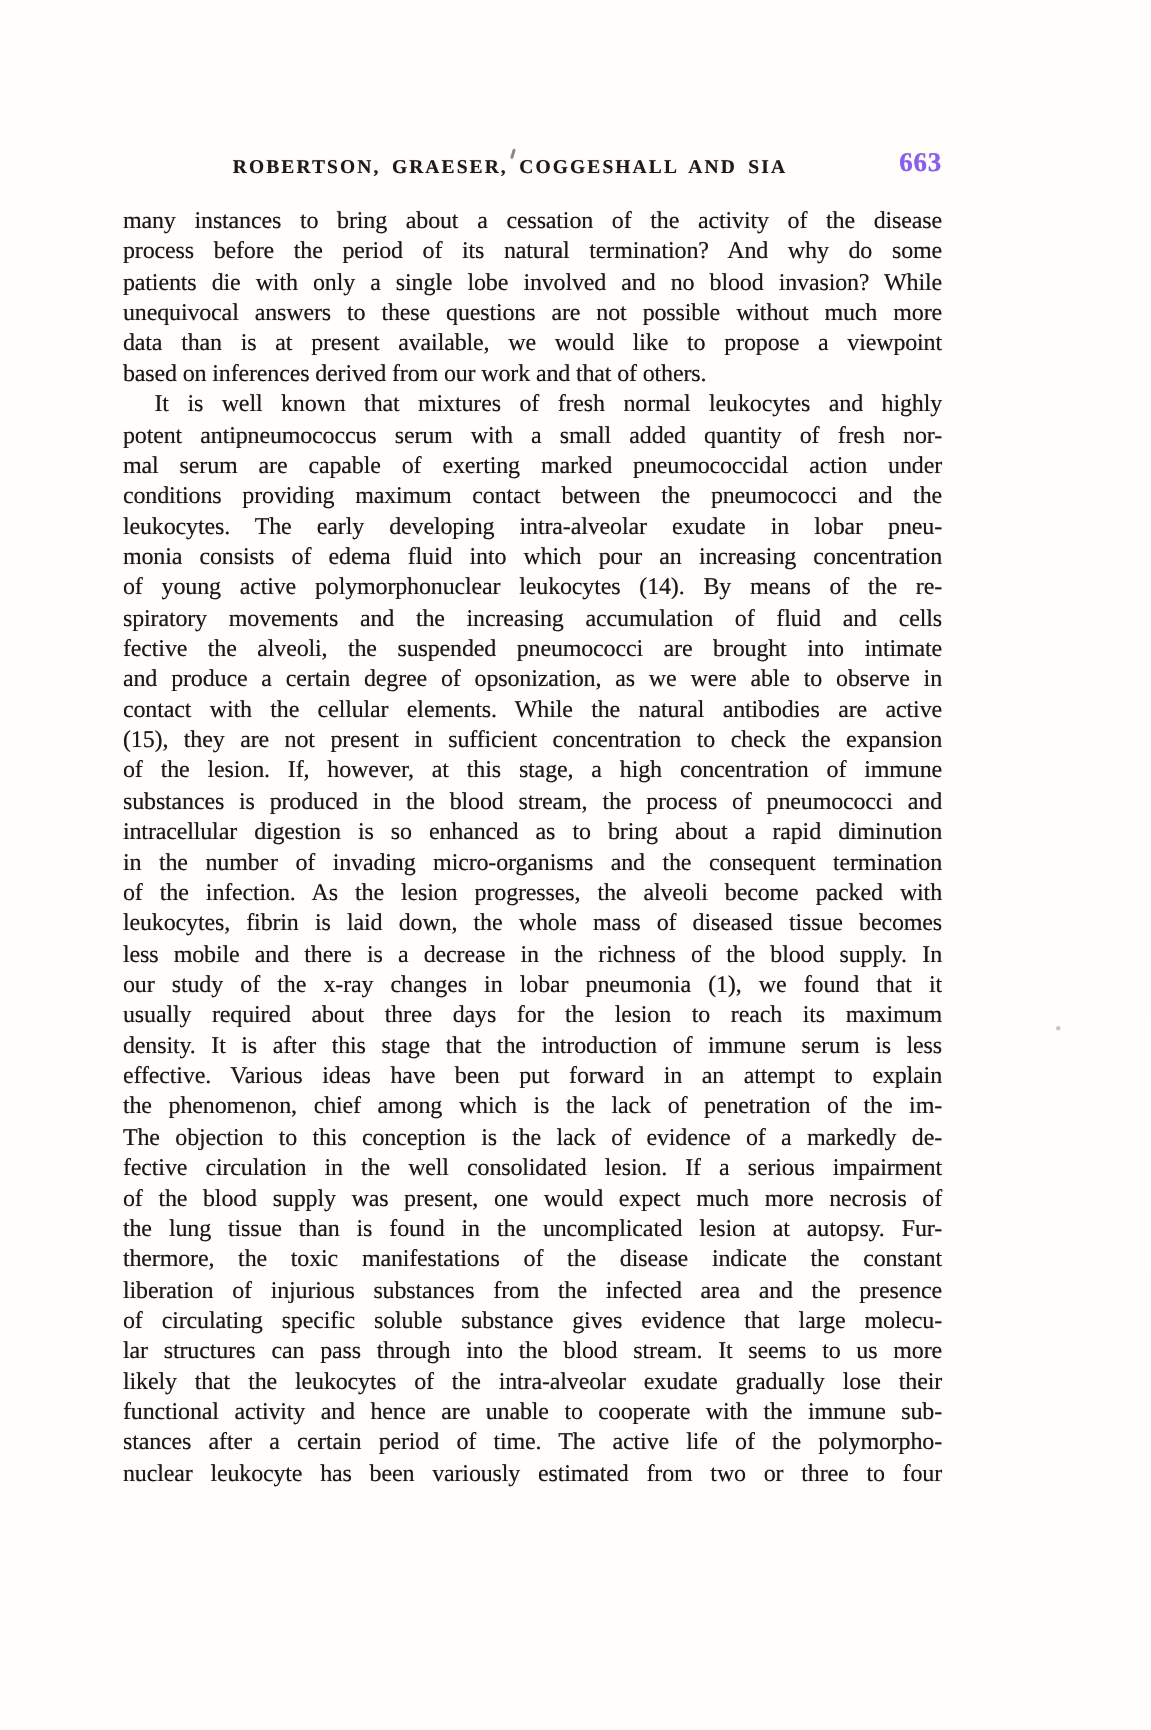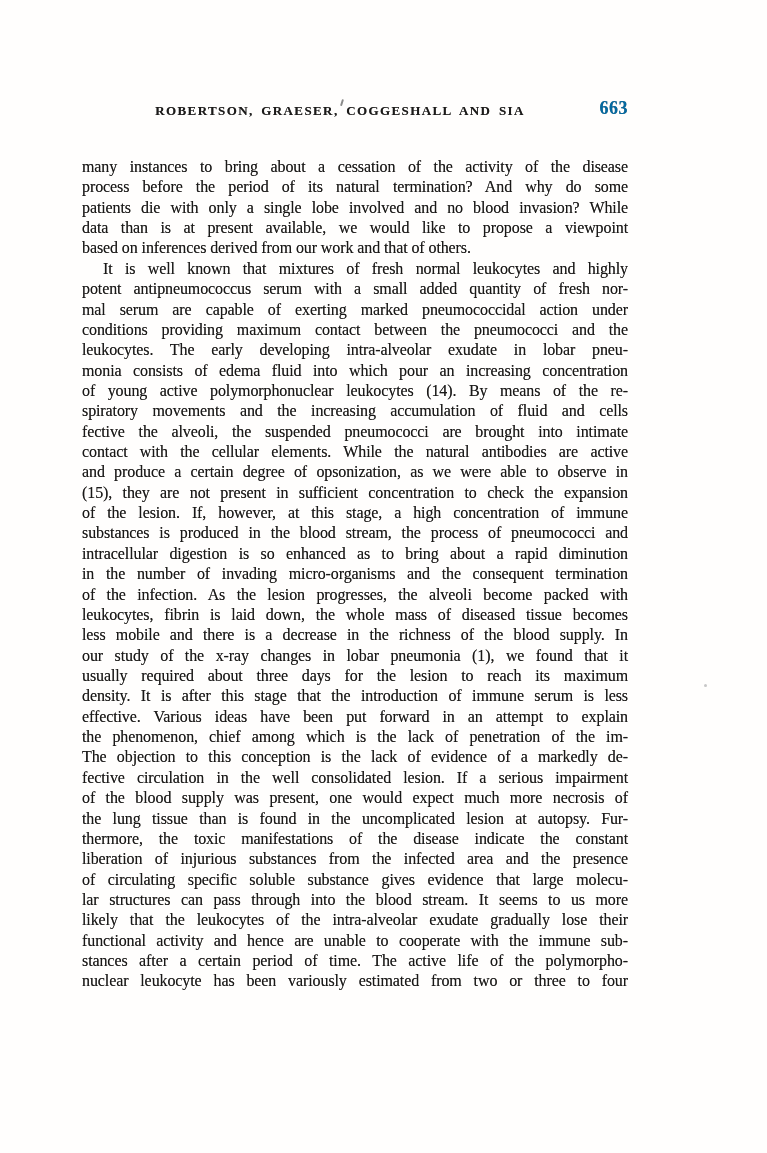--- a/index.html
+++ b/index.html
@@ -38,29 +38,29 @@
     color: #1c1b1a;
     text-shadow: 0 0 0.5px rgba(20,20,20,0.55);
   }
   .page-number {
     position: absolute;
     right: 0;
     top: -3px;
     font-size: 18px;
     font-weight: 700;
     letter-spacing: 0.5px;
-    color: #0369a1;
+    color: #8b5cf6;
     text-shadow: 0 0 0.5px rgba(20,20,20,0.5);
     margin-left: 40px;
   }
 
   
   .text-block {
     position: absolute;
-    top: 157px;
+    top: 138px;
     left: 82px;
     width: 546px;
   }
   .line {
     height: 20.36px;
     line-height: 20.36px;
     font-size: 16px;
     letter-spacing: -0.1px;
     text-align: justify;
     text-align-last: justify;
@@ -108,35 +108,36 @@
   </div>
 
   <span class="artifact-slash"></span>
   <span class="artifact-dot"></span>
 
   <div class="text-block">
       <div>
         <div class="line">many instances to bring about a cessation of the activity of the disease</div>
         <div class="line">process before the period of its natural termination?  And why do some</div>
         <div class="line">patients die with only a single lobe involved and no blood invasion?  While</div>
+        <div class="line">unequivocal answers to these questions are not possible without much more</div>
         <div class="line">data than is at present available, we would like to propose a viewpoint</div>
         <div class="line short">based on inferences derived from our work and that of others.</div>
       </div>
       <div>
         <div class="line indent">It is well known that mixtures of fresh normal leukocytes and highly</div>
         <div class="line">potent antipneumococcus serum with a small added quantity of fresh nor-</div>
         <div class="line">mal serum are capable of exerting marked pneumococcidal action under</div>
         <div class="line">conditions providing maximum contact between the pneumococci and the</div>
         <div class="line">leukocytes.  The early developing intra-alveolar exudate in lobar pneu-</div>
         <div class="line">monia consists of edema fluid into which pour an increasing concentration</div>
         <div class="line">of young active polymorphonuclear leukocytes (14).  By means of the re-</div>
         <div class="line">spiratory movements and the increasing accumulation of fluid and cells</div>
         <div class="line">fective the alveoli, the suspended pneumococci are brought into intimate</div>
+        <div class="line">and produce a certain degree of opsonization, as we were able to observe in</div>
         <div class="line">contact with the cellular elements.  While the natural antibodies are active</div>
-        <div class="line">and produce a certain degree of opsonization, as we were able to observe in</div>
         <div class="line">(15), they are not present in sufficient concentration to check the expansion</div>
         <div class="line">of the lesion.  If, however, at this stage, a high concentration of immune</div>
         <div class="line">substances is produced in the blood stream, the process of pneumococci and</div>
         <div class="line">intracellular digestion is so enhanced as to bring about a rapid diminution</div>
         <div class="line">in the number of invading micro-organisms and the consequent termination</div>
         <div class="line">of the infection.  As the lesion progresses, the alveoli become packed with</div>
         <div class="line">leukocytes, fibrin is laid down, the whole mass of diseased tissue becomes</div>
         <div class="line">less mobile and there is a decrease in the richness of the blood supply.  In</div>
         <div class="line">our study of the x-ray changes in lobar pneumonia (1), we found that it</div>
         <div class="line">usually required about three days for the lesion to reach its maximum</div>

